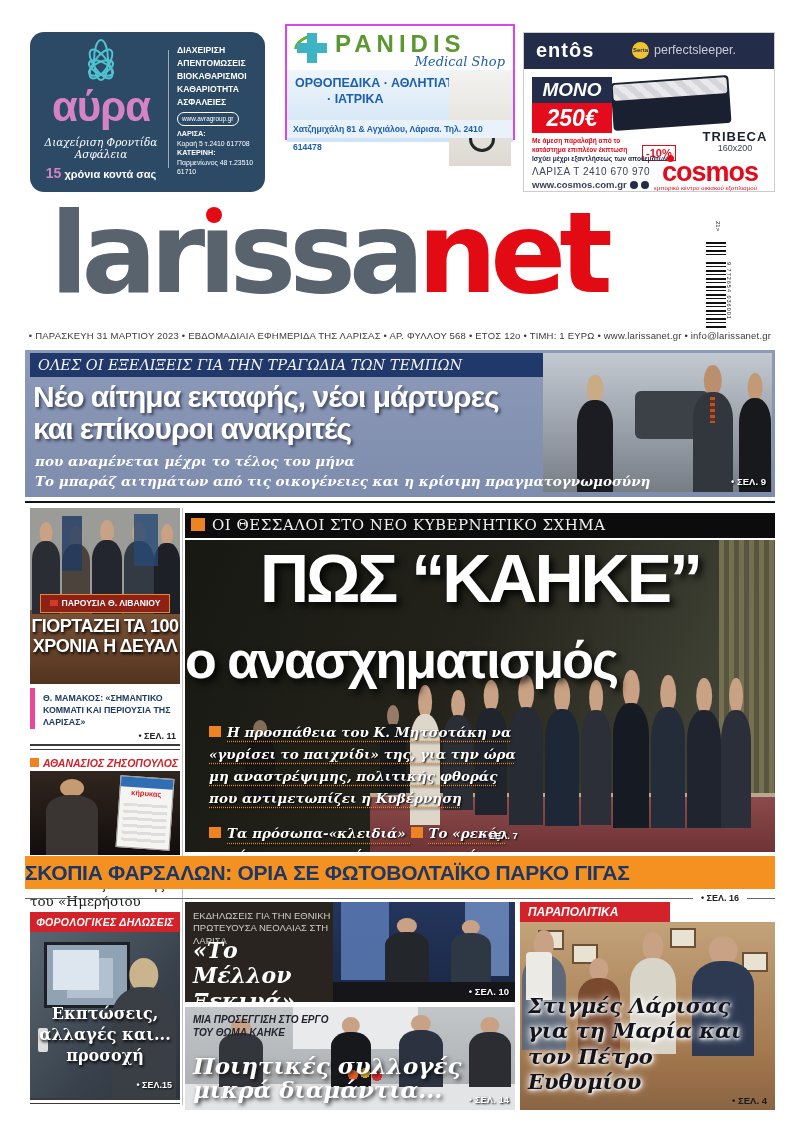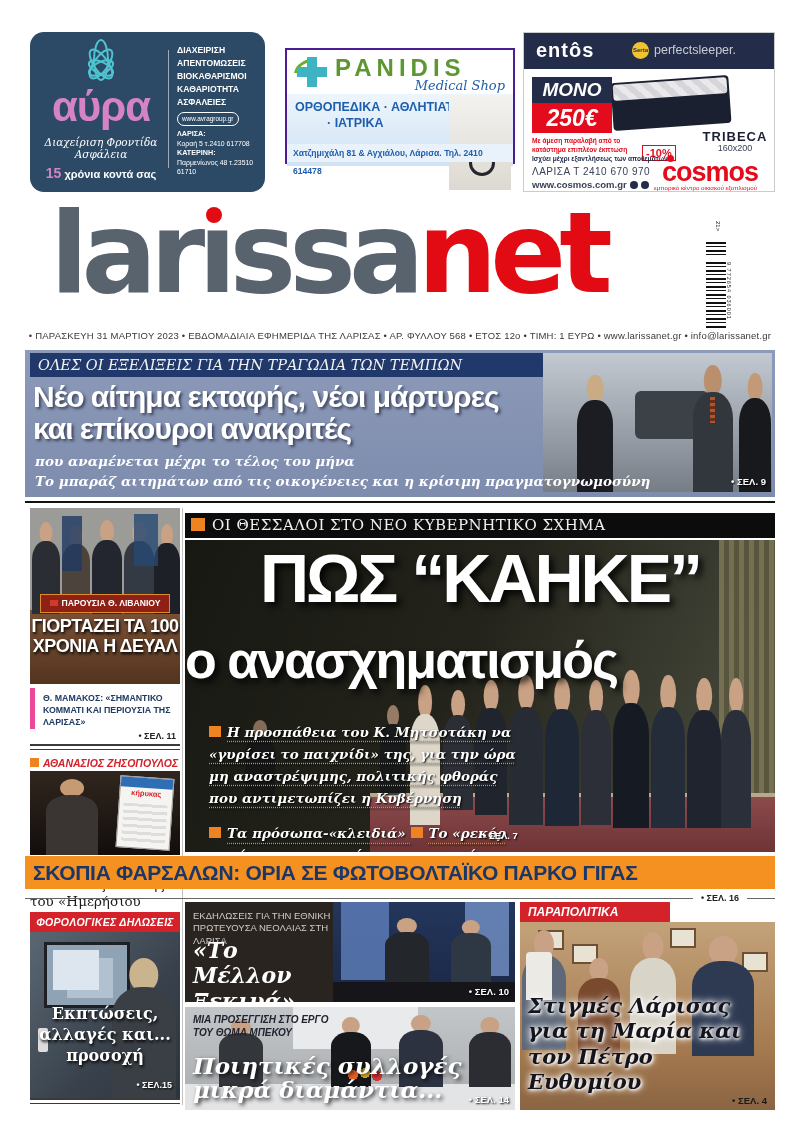--- a/index.html
+++ b/index.html
@@ -18,21 +18,21 @@
   .avra-brand{font-size:42px;font-weight:bold;color:#d583c5;letter-spacing:-1px;line-height:1;}
   .avra-script{font-family:"DejaVu Serif",serif;font-style:italic;font-size:10.5px;margin-top:8px;}
   .avra-years{font-size:11px;font-weight:bold;margin-top:5px;}
   .avra-years b{color:#d583c5;font-size:14px;}
   .avra-divider{position:absolute;left:138px;top:18px;height:118px;width:1px;background:rgba(255,255,255,.55);}
   .avra-right{position:absolute;left:147px;top:12px;width:82px;font-size:8.6px;font-weight:bold;line-height:1.5;}
   .avra-pill{display:inline-block;border:1px solid #fff;border-radius:8px;font-size:6.4px;font-weight:normal;
     padding:1px 4px;margin:4px 0 3px 0;}
   .avra-addr{font-size:6.9px;font-weight:normal;line-height:1.35;}
   .avra-addr b{font-size:7.2px;}
-  .ad-panidis{left:285px;top:48px;width:230px;height:116px;background:#fff;border:2px solid #4c1d95;box-sizing:border-box;}
+  .ad-panidis{left:285px;top:24px;width:230px;height:116px;background:#fff;border:2px solid #d946ef;box-sizing:border-box;}
   .pan-top{position:absolute;left:0;top:0;right:0;height:44px;background:#fff;}
   .pan-cross{position:absolute;left:10px;top:7px;width:30px;height:30px;}
   .pan-cross::before{content:"";position:absolute;left:10px;top:0;width:10px;height:30px;background:#3db3c4;}
   .pan-cross::after{content:"";position:absolute;left:0;top:10px;width:30px;height:10px;background:#3db3c4;}
   .pan-runner{position:absolute;left:6px;top:10px;width:26px;height:22px;border:3px solid #6ab02d;border-color:#6ab02d transparent transparent transparent;border-radius:50%;transform:rotate(-35deg);}
   .pan-brand{position:absolute;left:48px;top:4px;font-size:24px;font-weight:bold;color:#5d9732;letter-spacing:5px;}
   .pan-sub{position:absolute;right:8px;top:28px;font-size:13px;color:#1f5fa8;font-family:"DejaVu Serif",serif;font-style:italic;}
   .pan-mid{position:absolute;left:0;top:44px;right:0;height:72px;background:linear-gradient(#eef5fc,#cfe3f3);}
   .pan-cat{color:#1d5fae;font-weight:bold;font-size:12.5px;text-align:left;padding:6px 0 0 8px;}
   .pan-cat2{color:#1d5fae;font-weight:bold;font-size:12.5px;padding:2px 0 0 40px;}
@@ -143,21 +143,21 @@
     letter-spacing:-3px;line-height:1;text-shadow:4px 4px 7px rgba(0,0,0,.9);white-space:nowrap;z-index:3;}
   .main-h2{position:absolute;left:0;right:0;top:94px;color:#fff;font-weight:bold;font-size:52px;
     letter-spacing:-2px;line-height:1;text-shadow:4px 4px 7px rgba(0,0,0,.9);white-space:nowrap;z-index:3;}
   .main-bullets{position:absolute;left:10px;top:168px;width:340px;color:#fff;font-family:"DejaVu Serif",serif;
     font-style:italic;font-weight:bold;font-size:13.5px;line-height:1.62;z-index:3;text-shadow:1px 1px 2px #000;}
   .main-bullets p{margin:14px;text-decoration:underline dotted rgba(240,140,40,.95);text-underline-offset:4px;}
   .bsq{display:inline-block;width:12px;height:11px;background:#ee8322;margin-right:6px;}
   .main-page{position:absolute;left:298px;top:290px;color:#fff;font-weight:bold;font-size:9.5px;z-index:3;text-shadow:1px 1px 2px #000;}
   
   .farsala{left:25px;top:856px;width:750px;height:33px;background:#f59120;color:#1c3767;font-weight:bold;
-    font-size:21px;line-height:33px;padding-left:8px;box-sizing:border-box;letter-spacing:-.3px;white-space:nowrap;}
+    font-size:21px;line-height:33px;padding-left:0;box-sizing:border-box;letter-spacing:-.3px;white-space:nowrap;}
   .sel16{left:25px;top:893px;width:750px;display:flex;align-items:center;gap:8px;}
   .sel16 .ln{flex:1;height:1px;background:#666;}
   .sel16 .ln2{width:28px;height:1px;background:#666;}
   .sel16 .tx{font-weight:bold;font-size:9px;color:#222;}
   
   .youth{left:185px;top:902px;width:330px;height:100px;background:#29241f;overflow:hidden;}
   .youth-kicker{position:absolute;left:8px;top:8px;width:160px;color:#cfcac2;font-size:9.5px;line-height:1.3;}
   .youth-h{position:absolute;left:8px;top:36px;color:#fff;font-family:"DejaVu Serif",serif;font-style:italic;
     font-weight:bold;font-size:22px;line-height:1.15;z-index:2;}
   .youth-photo{position:absolute;right:0;top:0;width:182px;height:100px;background:linear-gradient(#24365c,#1a2745);}
@@ -383,21 +383,21 @@
   <div class="abs poetry">
     <div class="poetry-screen"></div>
     <div class="person" style="left:34px;top:12px;width:44px;height:68px;--suit:#33363b;z-index:1"></div>
     <div class="person" style="left:146px;top:10px;width:40px;height:70px;--suit:#17181c;z-index:1"></div>
     <div class="person" style="left:214px;top:8px;width:44px;height:72px;--suit:#2c3240;z-index:1"></div>
     <div class="person" style="left:284px;top:10px;width:42px;height:70px;--suit:#2b2d33;z-index:1"></div>
     <div class="flowers"></div>
     <div class="poetry-table"></div>
     <div class="poetry-kicker">
       <div>ΜΙΑ ΠΡΟΣΕΓΓΙΣΗ ΣΤΟ ΕΡΓΟ</div>
-      <div>ΤΟΥ ΘΩΜΑ ΜΠΕΚΟΥ</div>
+      <div>ΤΟΥ ΘΩΜΑ ΚΑΗΚΕ</div>
     </div>
     <div class="poetry-h">
       <div>Ποιητικές συλλογές</div>
       <div>μικρά διαμάντια...</div>
     </div>
     <div class="photo-page">• ΣΕΛ. 14</div>
   </div>
 
   <div class="abs para">
     <div class="para-badge">ΠΑΡΑΠΟΛΙΤΙΚΑ</div>

